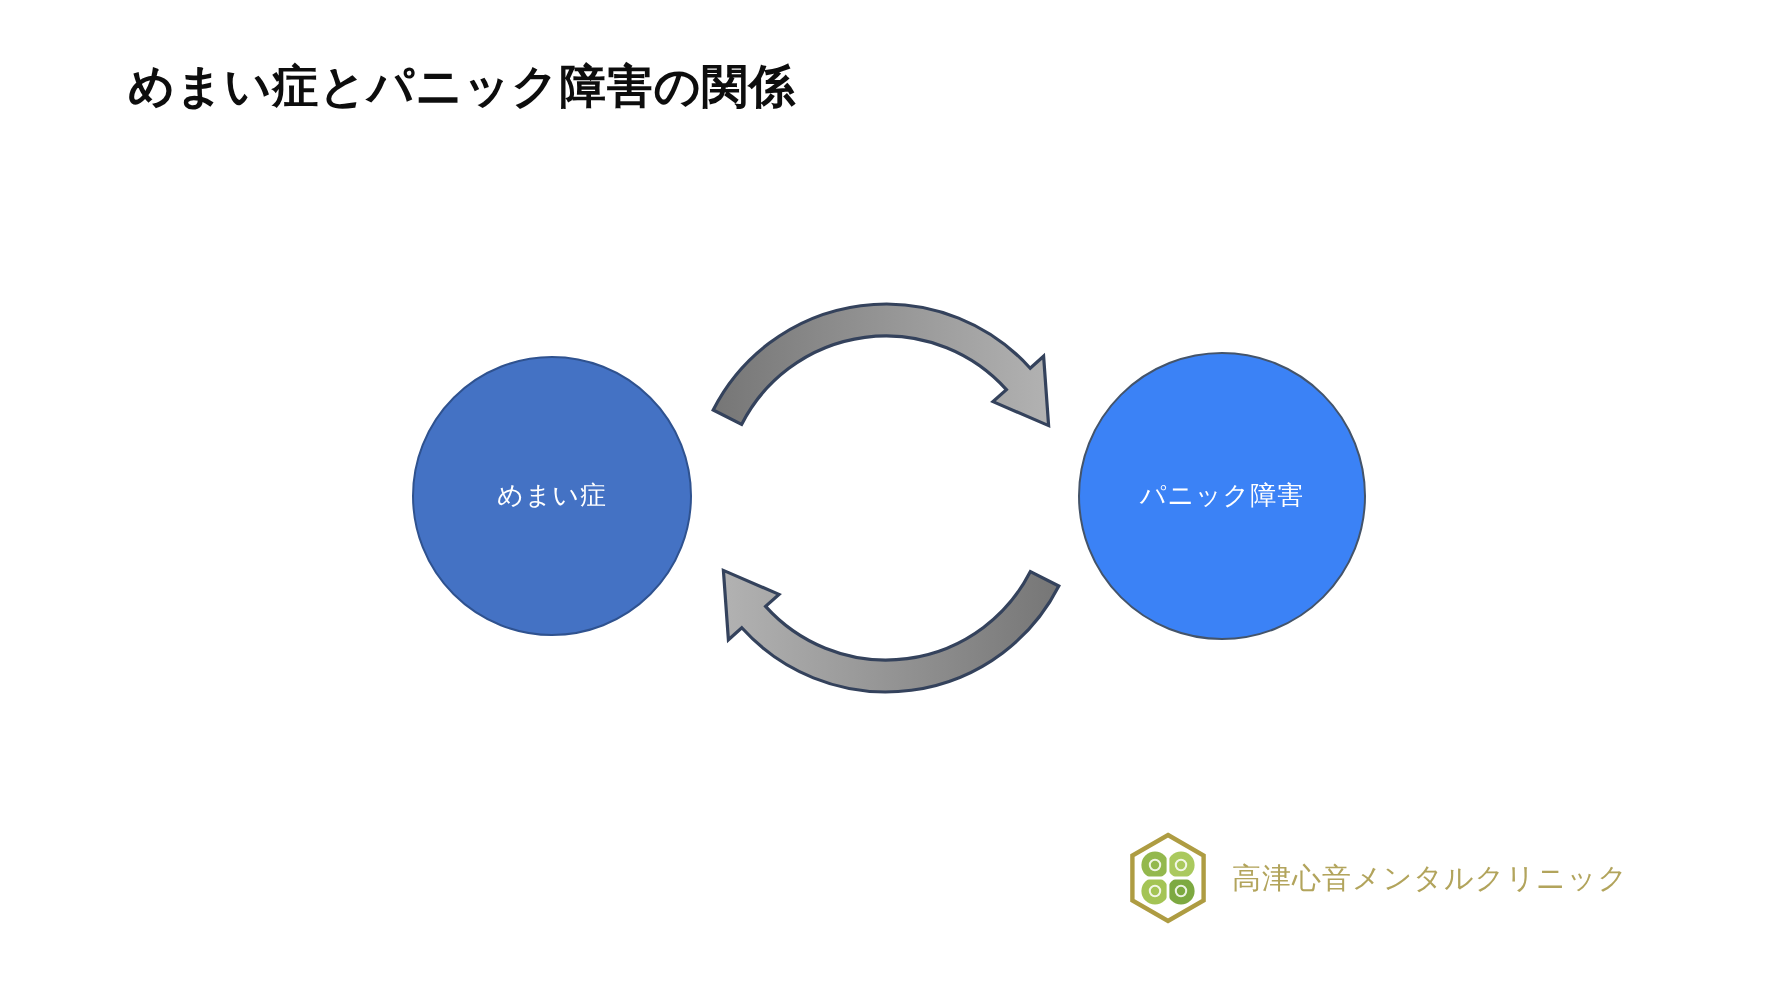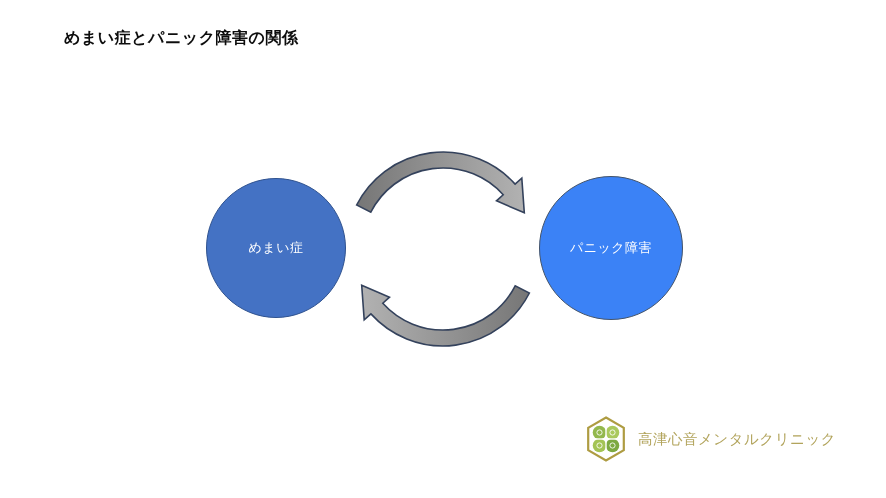--- a/index.html
+++ b/index.html
@@ -13,21 +13,21 @@
     width: 886px;
     height: 498px;
     background: #ffffff;
     overflow: hidden;
   }
   .slide-title {
     position: absolute;
     left: 64px;
     top: 28px;
     margin: 0;
-    font-size: 16px;
+    font-size: 23px;
     font-weight: 700;
     color: #0d0d0d;
     letter-spacing: 0.5px;
     white-space: nowrap;
   }
   .arrows-svg {
     position: absolute;
     left: 0;
     top: 0;
     width: 886px;
@@ -56,21 +56,21 @@
   .node-right {
     left: 539px;
     top: 176px;
     width: 144px;
     height: 144px;
     background: #3b82f6;
     border: 1px solid #44546A;
   }
   .footer-logo {
     position: absolute;
-    left: 584px;
+    left: 562px;
     top: 416px;
     display: flex;
     align-items: center;
     gap: 10px;
   }
   .logo-hex {
     width: 44px;
     height: 46px;
     flex: 0 0 auto;
   }

